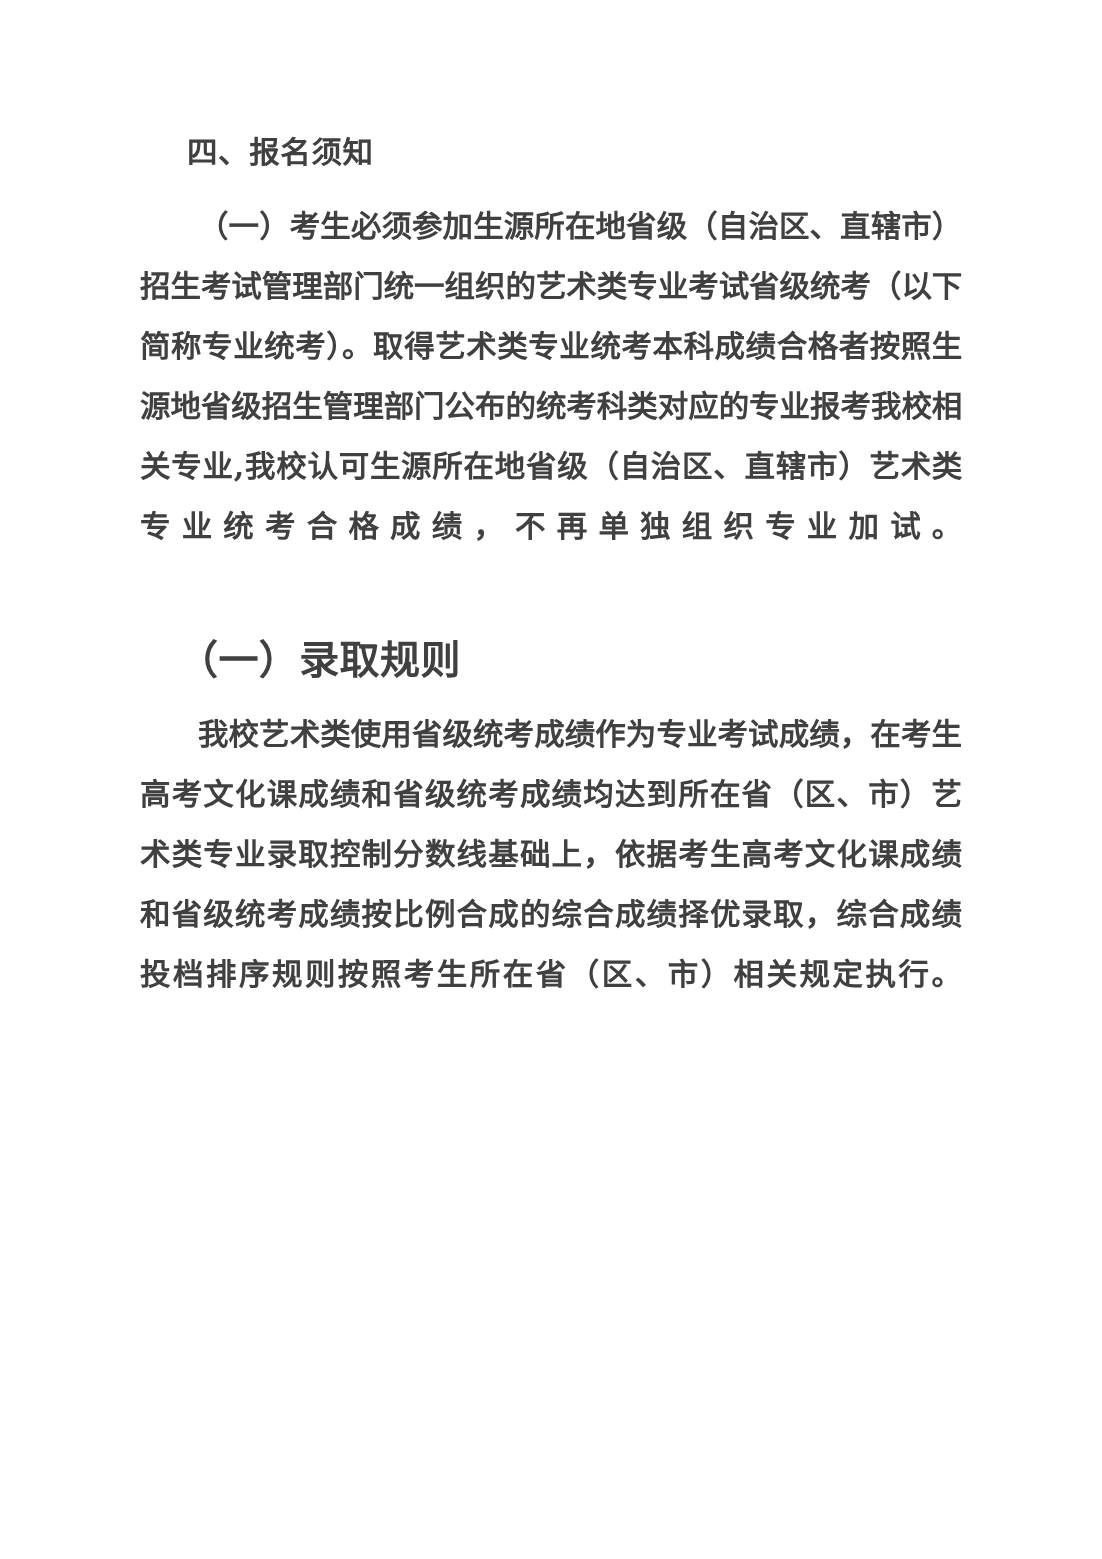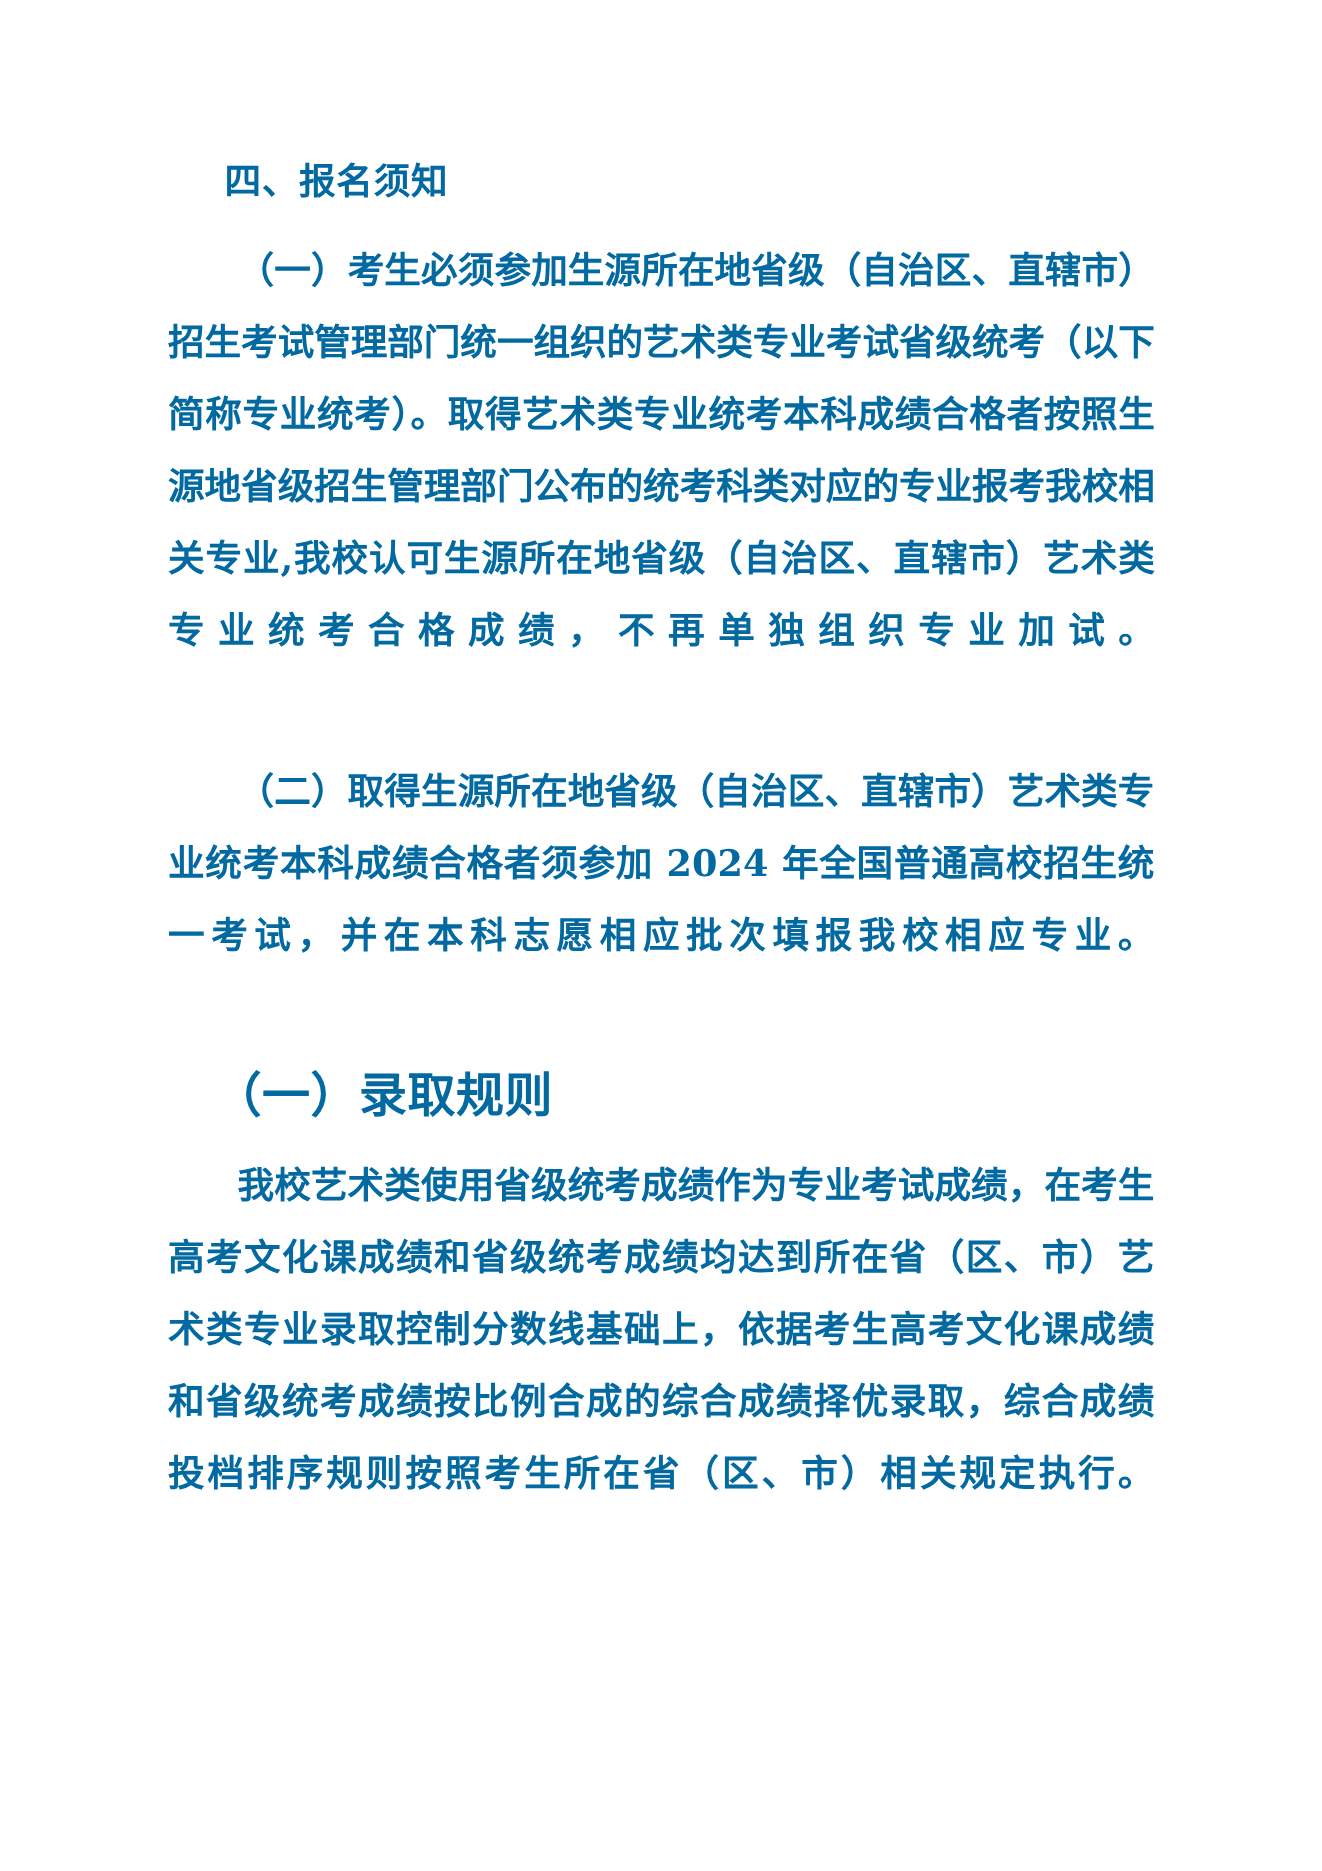--- a/index.html
+++ b/index.html
@@ -10,21 +10,21 @@
   }
 
   .page {
     position: relative;
     width: 1102px;
     height: 1559px;
     margin: 0 auto;
     background: #ffffff;
     overflow: hidden;
     font-family: "DejaVu Serif", "Liberation Serif", serif;
-    color: #0369a1;
+    color: #404040;
     -webkit-font-smoothing: antialiased;
   }
 
   
   .content {
     position: absolute;
     left: 126px;
     top: 122px;
     width: 850px;
   }
@@ -82,21 +82,20 @@
 </head>
 <body>
 
 <div class="page">
   <div class="content">
 
     <h2 class="heading">四、报名须知</h2>
 
     <p class="para tight">（一）考生必须参加生源所在地省级（自治区、直辖市）招生考试管理部门统一组织的艺术类专业考试省级统考（以下简称专业统考）。取得艺术类专业统考本科成绩合格者按照生源地省级招生管理部门公布的统考科类对应的专业报考我校相关专业,我校认可生源所在地省级（自治区、直辖市）艺术类专业统考合格成绩，不再单独组织专业加试。</p>
 
-    <p class="para">（二）取得生源所在地省级（自治区、直辖市）艺术类专业统考本科成绩合格者须参加 2024 年全国普通高校招生统一考试，并在本科志愿相应批次填报我校相应专业。</p>
 
 
 
     <h3 class="subheading">（一）录取规则</h3>
 
     <p class="para">我校艺术类使用省级统考成绩作为专业考试成绩，在考生高考文化课成绩和省级统考成绩均达到所在省（区、市）艺术类专业录取控制分数线基础上，依据考生高考文化课成绩和省级统考成绩按比例合成的综合成绩择优录取，综合成绩投档排序规则按照考生所在省（区、市）相关规定执行。</p>
 
   </div>
 </div>
 

